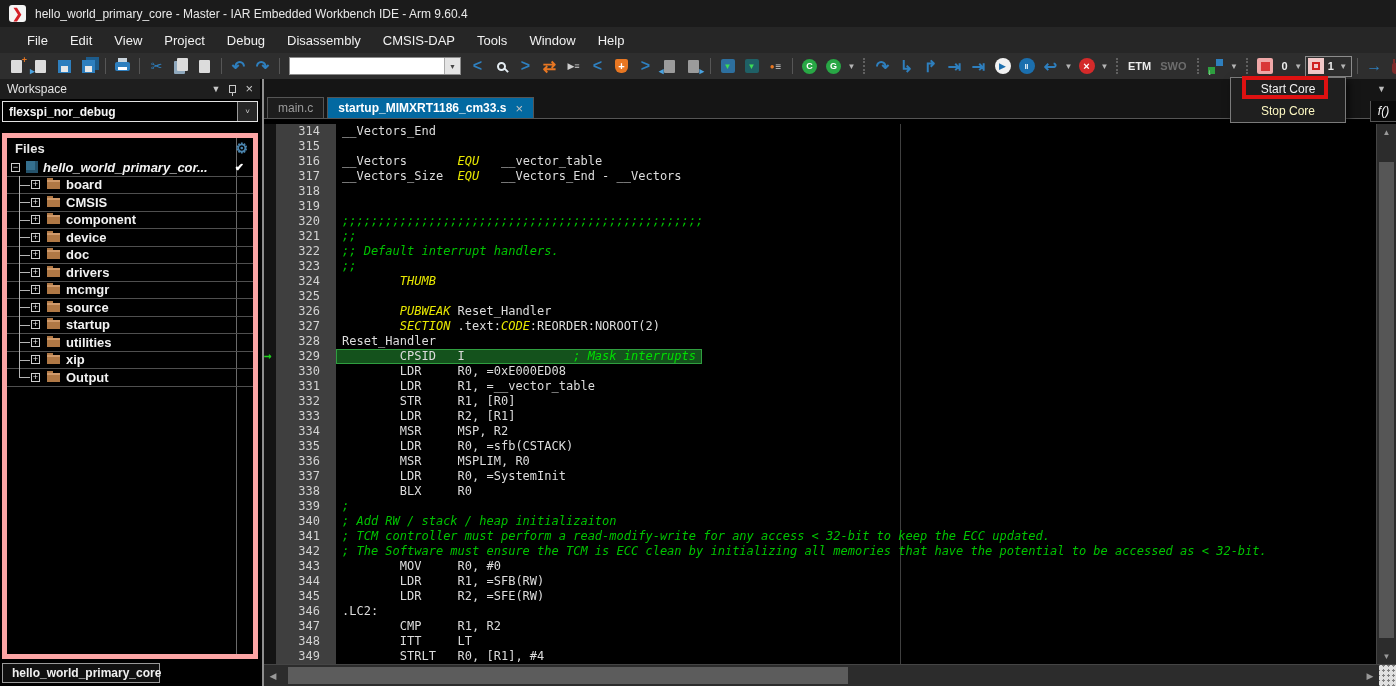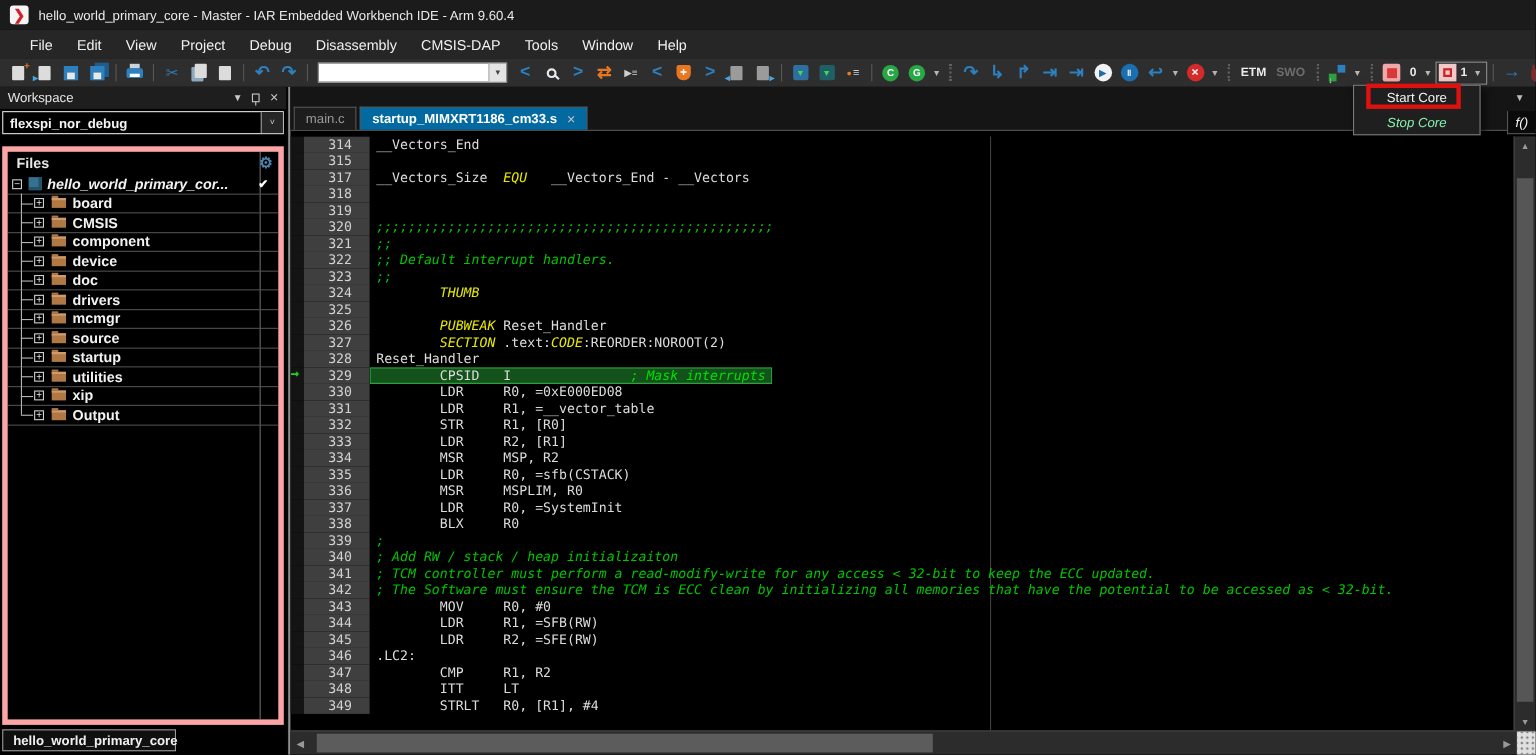--- a/index.html
+++ b/index.html
@@ -77,21 +77,21 @@
               align-items:center; margin:0 4px; flex:none; }
   .combo-val { flex:1; font-size:11px; color:#111; padding:0 4px; }
   .combo-arrow { width:16px; height:100%; border-left:1px solid #aaa; background:#e4e4e4; color:#444;
                  font-size:7px; display:flex; align-items:center; justify-content:center; }
 
   
   .core-menu { position:absolute; left:1230px; top:77px; width:116px; background:#1f1f1f;
                border:1px solid #7a7a7a; box-shadow:3px 4px 8px rgba(0,0,0,.65); z-index:50; }
   .core-menu .mi { height:22px; display:flex; align-items:center; justify-content:center;
                    font-size:12px; color:#f2f2f2; }
-  .core-menu .mi.disabled { color:#86efac;font-style:italic; }
+  .core-menu .mi.disabled { color:#fef9c3; }
   .annotation-rect { position:absolute; left:11px; top:-2px; width:86px; height:23px;
                      border:4px solid #de1111; z-index:60; pointer-events:none; }
 
   
   .workspace { position:absolute; left:0; top:79px; width:260px; height:607px; background:#000; }
   .ws-header { height:20px; display:flex; align-items:center; padding:0 7px; background:#1e1e1e; }
   .ws-title { flex:1; font-size:12px; color:#e4e4e4; }
   .ws-hicon { color:#c8c8c8; font-size:9px; margin-left:9px; }
   .ws-hicon.x { font-size:13px; line-height:10px; }
   .ic-pin { width:7px; height:8px; border:1px solid #c8c8c8; position:relative; display:inline-block; margin-left:9px; }
@@ -422,20 +422,21 @@
         <span>startup_MIMXRT1186_cm33.s</span>
         <span class="close">×</span>
       </div>
       <span class="tab-caret">▼</span>
   </div>
   <div class="fx-btn">f()</div>
   <div class="margin-line"></div>
   <div class="codewrap" id="code-lines">
       <div class="codeline"><span class="bp"></span><span class="lnum">314</span><span class="ltext"><span class="tk-w">__Vectors_End</span></span></div>
       <div class="codeline"><span class="bp"></span><span class="lnum">315</span><span class="ltext"></span></div>
+      <div class="codeline"><span class="bp"></span><span class="lnum">316</span><span class="ltext"><span class="tk-w">__Vectors       </span><span class="tk-y">EQU</span><span class="tk-w">   __vector_table</span></span></div>
       <div class="codeline"><span class="bp"></span><span class="lnum">317</span><span class="ltext"><span class="tk-w">__Vectors_Size  </span><span class="tk-y">EQU</span><span class="tk-w">   __Vectors_End - __Vectors</span></span></div>
       <div class="codeline"><span class="bp"></span><span class="lnum">318</span><span class="ltext"></span></div>
       <div class="codeline"><span class="bp"></span><span class="lnum">319</span><span class="ltext"></span></div>
       <div class="codeline"><span class="bp"></span><span class="lnum">320</span><span class="ltext"><span class="tk-g">;;;;;;;;;;;;;;;;;;;;;;;;;;;;;;;;;;;;;;;;;;;;;;;;;;</span></span></div>
       <div class="codeline"><span class="bp"></span><span class="lnum">321</span><span class="ltext"><span class="tk-g">;;</span></span></div>
       <div class="codeline"><span class="bp"></span><span class="lnum">322</span><span class="ltext"><span class="tk-g">;; Default interrupt handlers.</span></span></div>
       <div class="codeline"><span class="bp"></span><span class="lnum">323</span><span class="ltext"><span class="tk-g">;;</span></span></div>
       <div class="codeline"><span class="bp"></span><span class="lnum">324</span><span class="ltext"><span class="tk-w">        </span><span class="tk-y">THUMB</span></span></div>
       <div class="codeline"><span class="bp"></span><span class="lnum">325</span><span class="ltext"></span></div>
       <div class="codeline"><span class="bp"></span><span class="lnum">326</span><span class="ltext"><span class="tk-w">        </span><span class="tk-y">PUBWEAK</span><span class="tk-w"> Reset_Handler</span></span></div>

